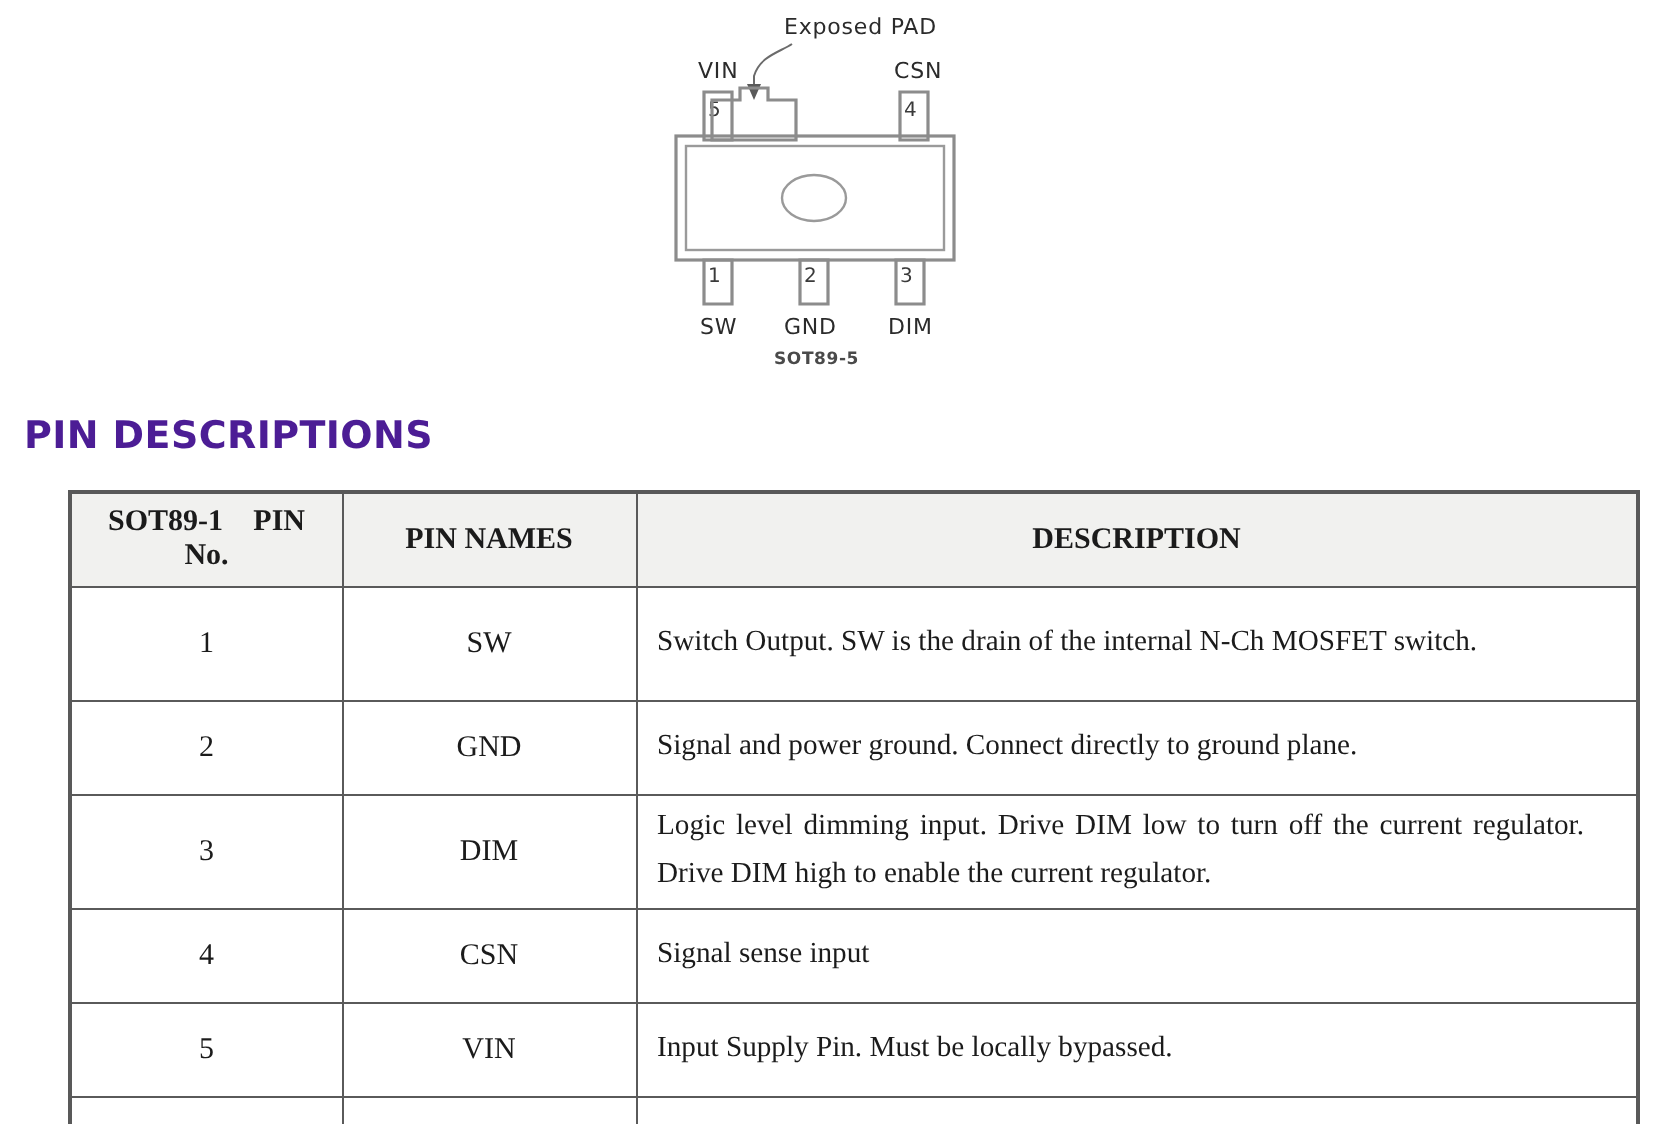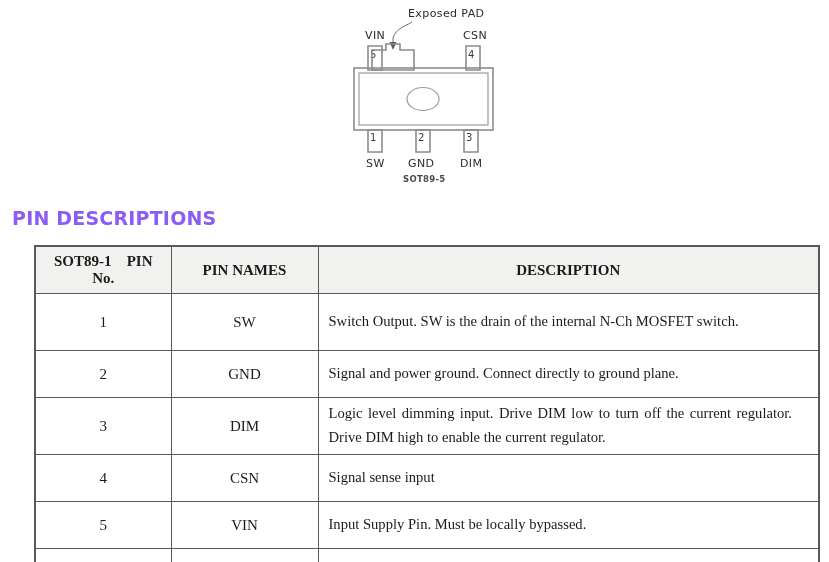--- a/index.html
+++ b/index.html
@@ -12,21 +12,21 @@
     height: 562px;
     position: relative;
     font-family: "Liberation Serif", serif;
     color: #1a1a1a;
     overflow: hidden;
   }
 
   
   #package-figure {
     position: absolute;
-    left: 16px;
+    left: 0;
     top: 0;
     width: 717px;
     height: 196px;
   }
   #package-svg {
     position: absolute;
     left: 330px;
     top: 0;
     width: 185px;
     height: 196px;
@@ -67,21 +67,21 @@
 
   
   #section-heading {
     position: absolute;
     left: 12px;
     top: 207px;
     font-family: "DejaVu Sans", sans-serif;
     font-size: 19px;
     font-weight: bold;
     letter-spacing: 0.2px;
-    color: #8b5cf6;
+    color: #4c1d95;
   }
 
   
   #pin-table-wrap {
     position: absolute;
     left: 34px;
     top: 245px;
     width: 784px;
   }
   table.pin-table {

